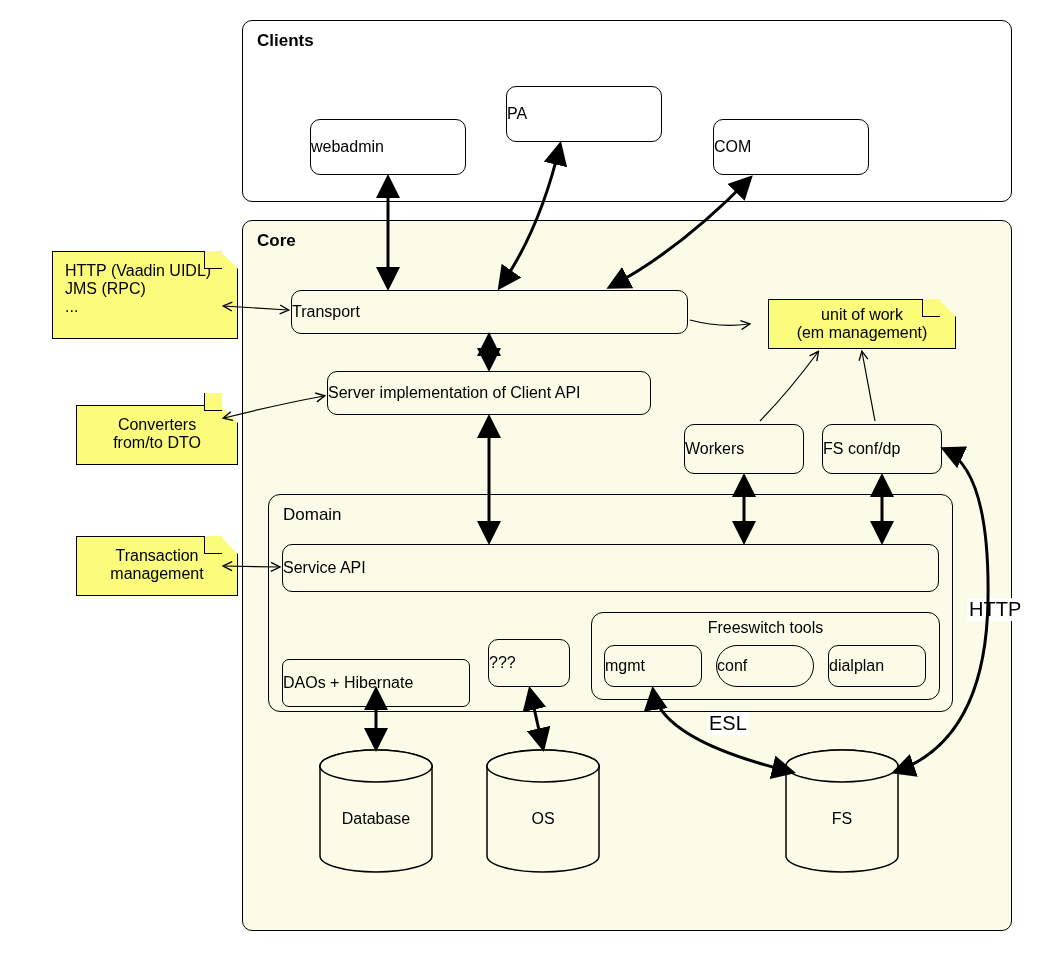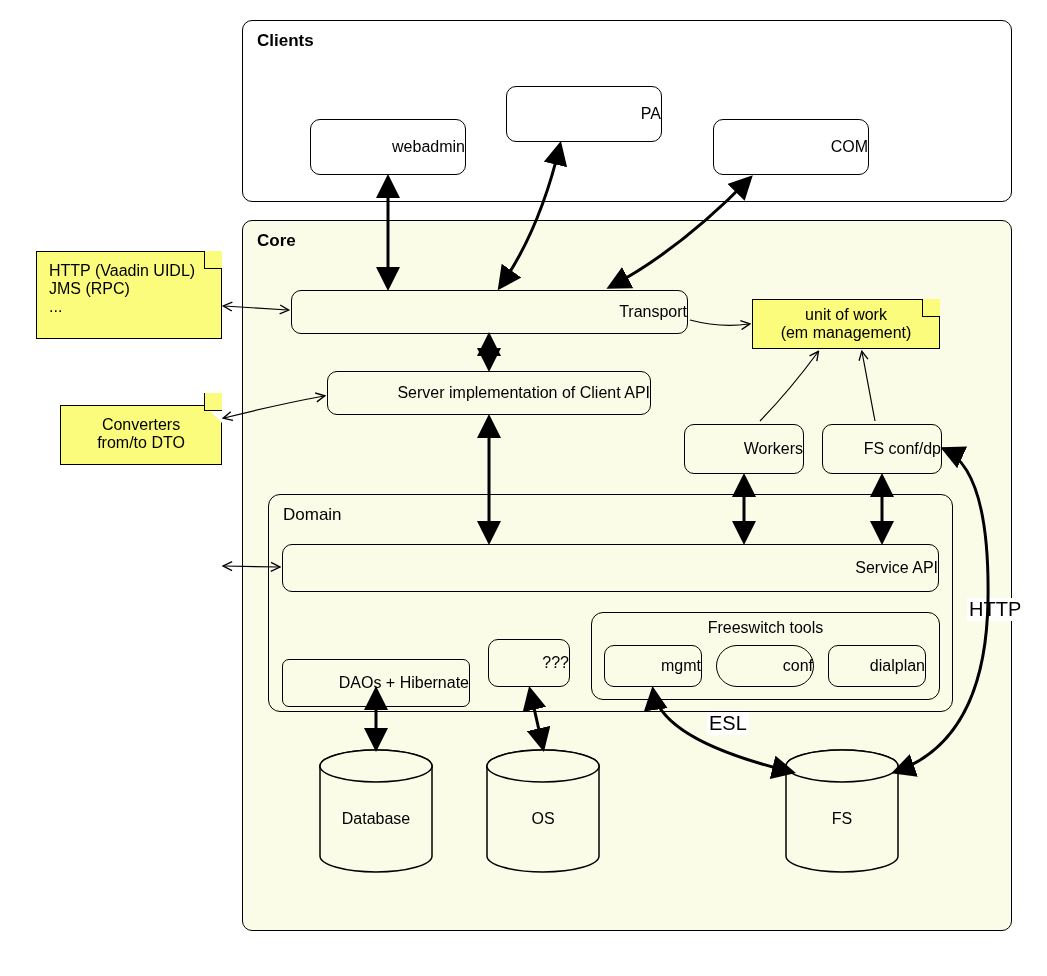--- a/index.html
+++ b/index.html
@@ -18,21 +18,21 @@
     height: 976px;
   }
   .box {
     position: absolute;
     border: 1.5px solid #000;
     border-radius: 10px;
     box-sizing: border-box;
     background: #ffffff;
     display: flex;
     align-items: center;
-    justify-content: flex-end;
+    justify-content: flex-start;
     text-align: center;
   }
   .group {
     position: absolute;
     border: 1.5px solid #000;
     border-radius: 10px;
     box-sizing: border-box;
     background: transparent;
   }
   .group-label {
@@ -50,20 +50,21 @@
     position:absolute;
     box-sizing:border-box;
   }
   .note-body {
     position:absolute;
     box-sizing:border-box;
     border:1.5px solid #000;
     background:#FBFB7C;
     padding:10px 12px;
     clip-path: polygon(0 0, calc(100% - 18px) 0, 100% 18px, 100% 100%, 0 100%);
+    margin-left: 16px;
   }
   .note-corner {
     position:absolute;
     top:0; right:0;
     width:18px; height:18px;
     border-left:1.5px solid #000;
     border-bottom:1.5px solid #000;
     background:#FBFB7C;
     box-sizing:border-box;
   }
@@ -171,20 +172,27 @@
   </div>
 
   <div class="note" style="left:60px; top:393px; width:162px; height:60px;">
     <div class="note-body" style="left:0;top:12px;width:162px;height:60px; text-align:center;">
       <div>Converters</div>
       <div>from/to DTO</div>
     </div>
     <div class="note-corner"></div>
   </div>
 
+  <div class="note" style="left:60px; top:536px; width:162px; height:60px;">
+    <div class="note-body" style="left:0;top:0;width:162px;height:60px; text-align:center;">
+      <div>Transaction</div>
+      <div>management</div>
+    </div>
+    <div class="note-corner"></div>
+  </div>
 
   <div class="cyl" style="left:316px; top:748px;">
     <svg width="120" height="130">
       <ellipse cx="60" cy="18" rx="56" ry="16" fill="#FBFCE8" stroke="#000" stroke-width="1.5"></ellipse>
       <path d="M 4 18 L 4 108 A 56 16 0 0 0 116 108 L 116 18" fill="#FBFCE8" stroke="#000" stroke-width="1.5"></path>
       <ellipse cx="60" cy="18" rx="56" ry="16" fill="#FBFCE8" stroke="#000" stroke-width="1.5"></ellipse>
       <text x="60" y="78" text-anchor="middle" font-family="Arial" font-size="16"></text>
     </svg>
   </div>
   <div style="position:absolute; left:316px; top:810px; width:120px; text-align:center;">Database</div>

